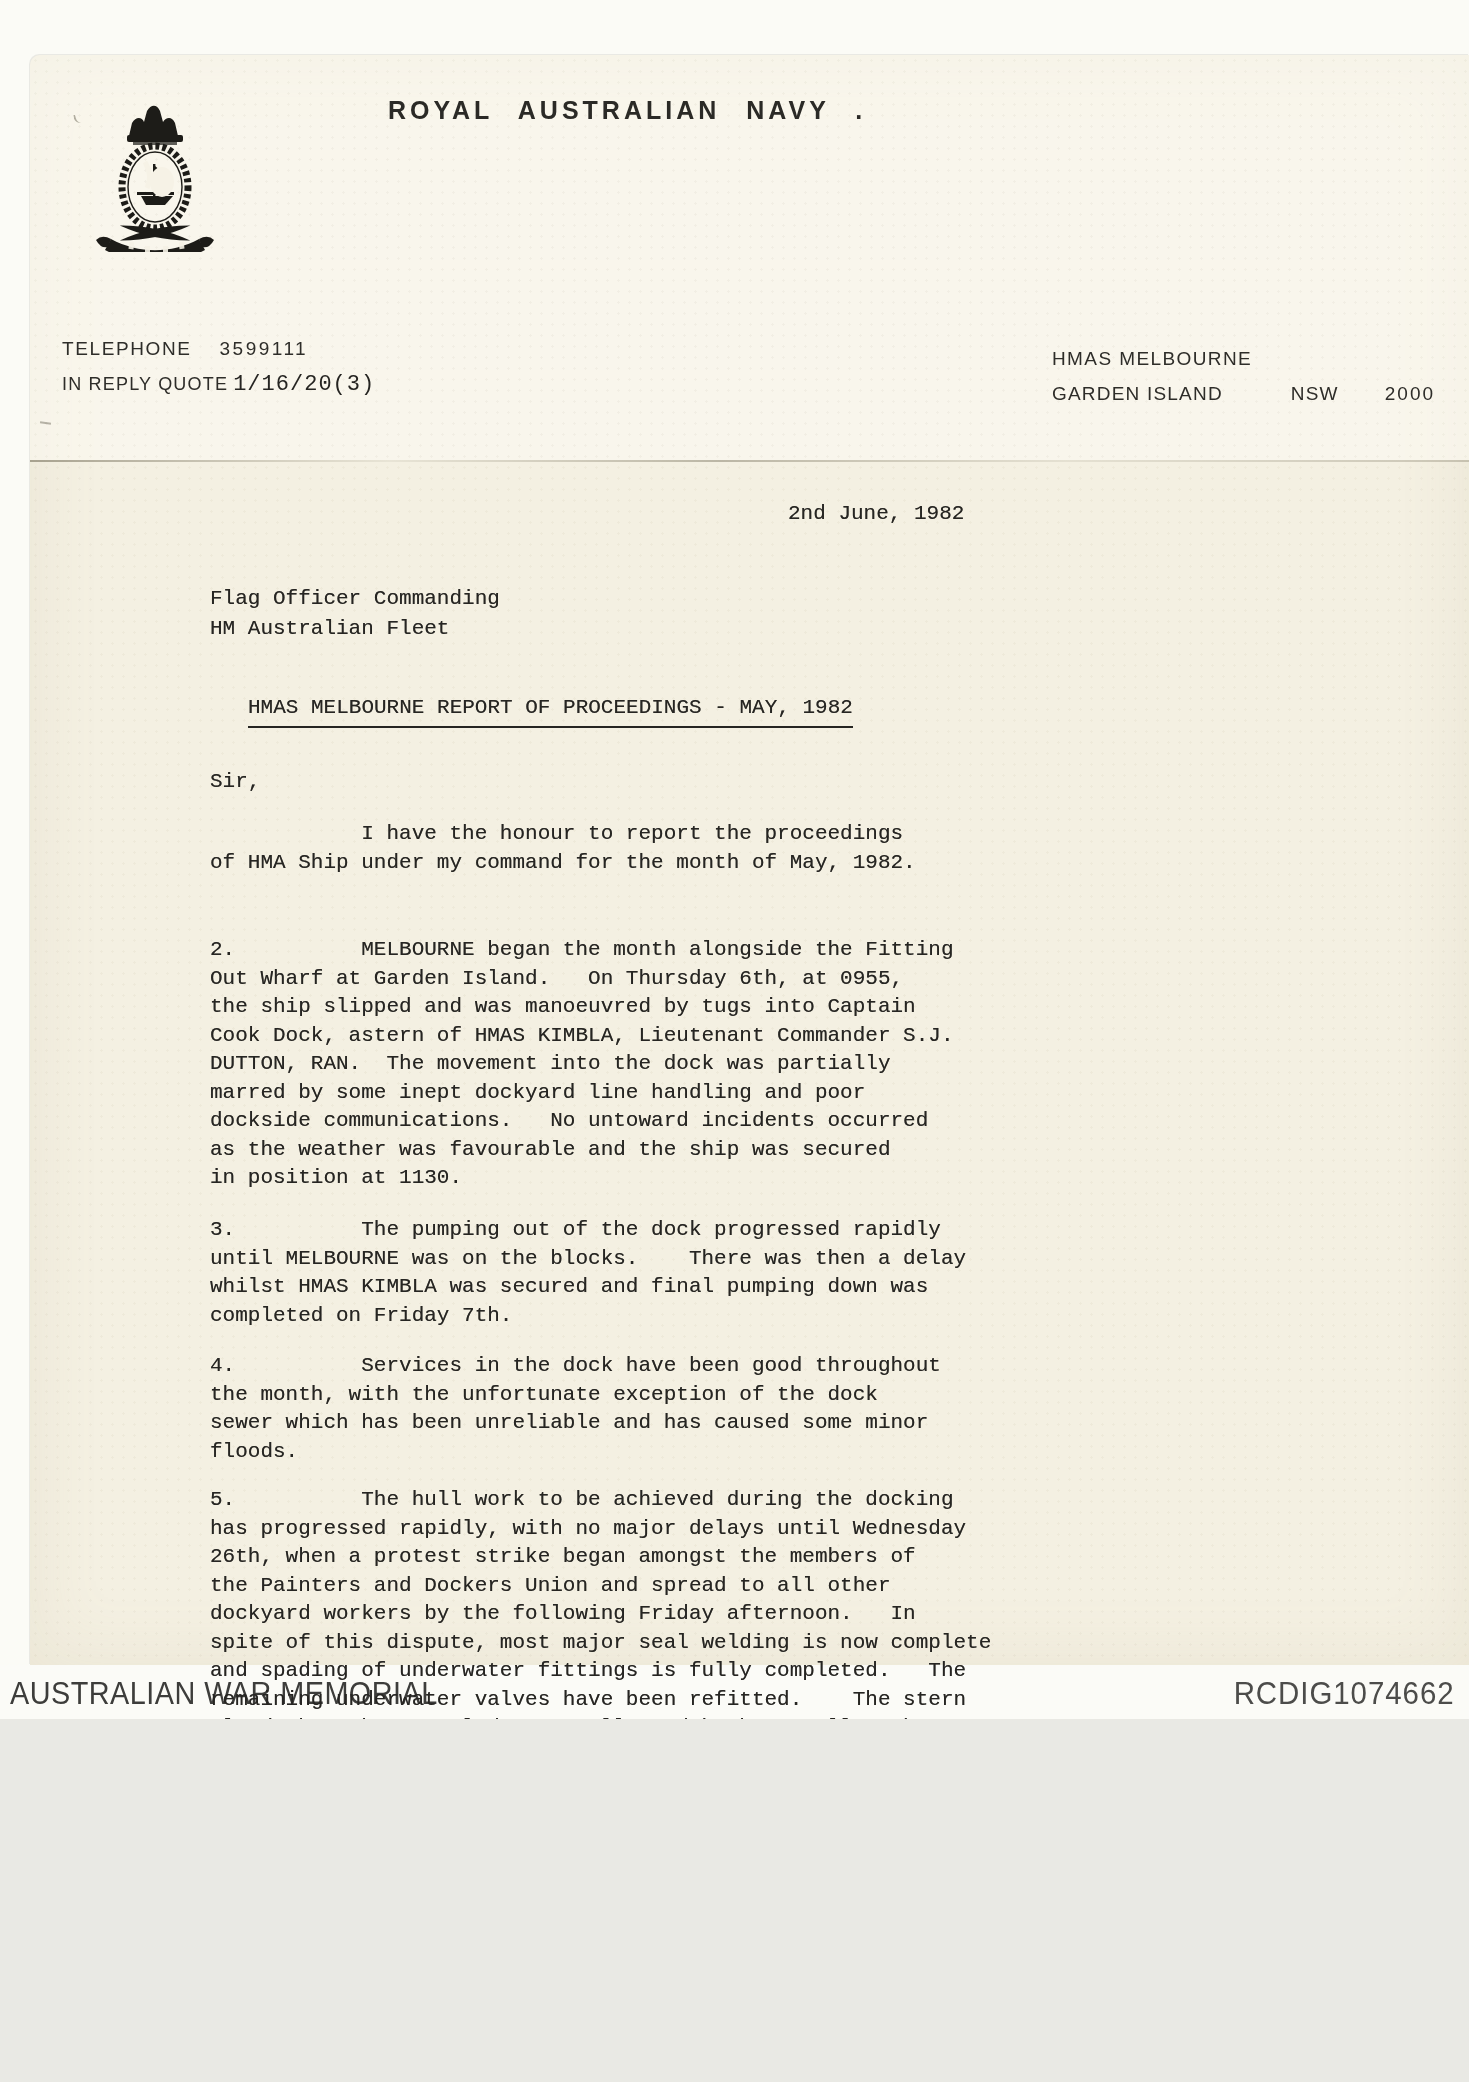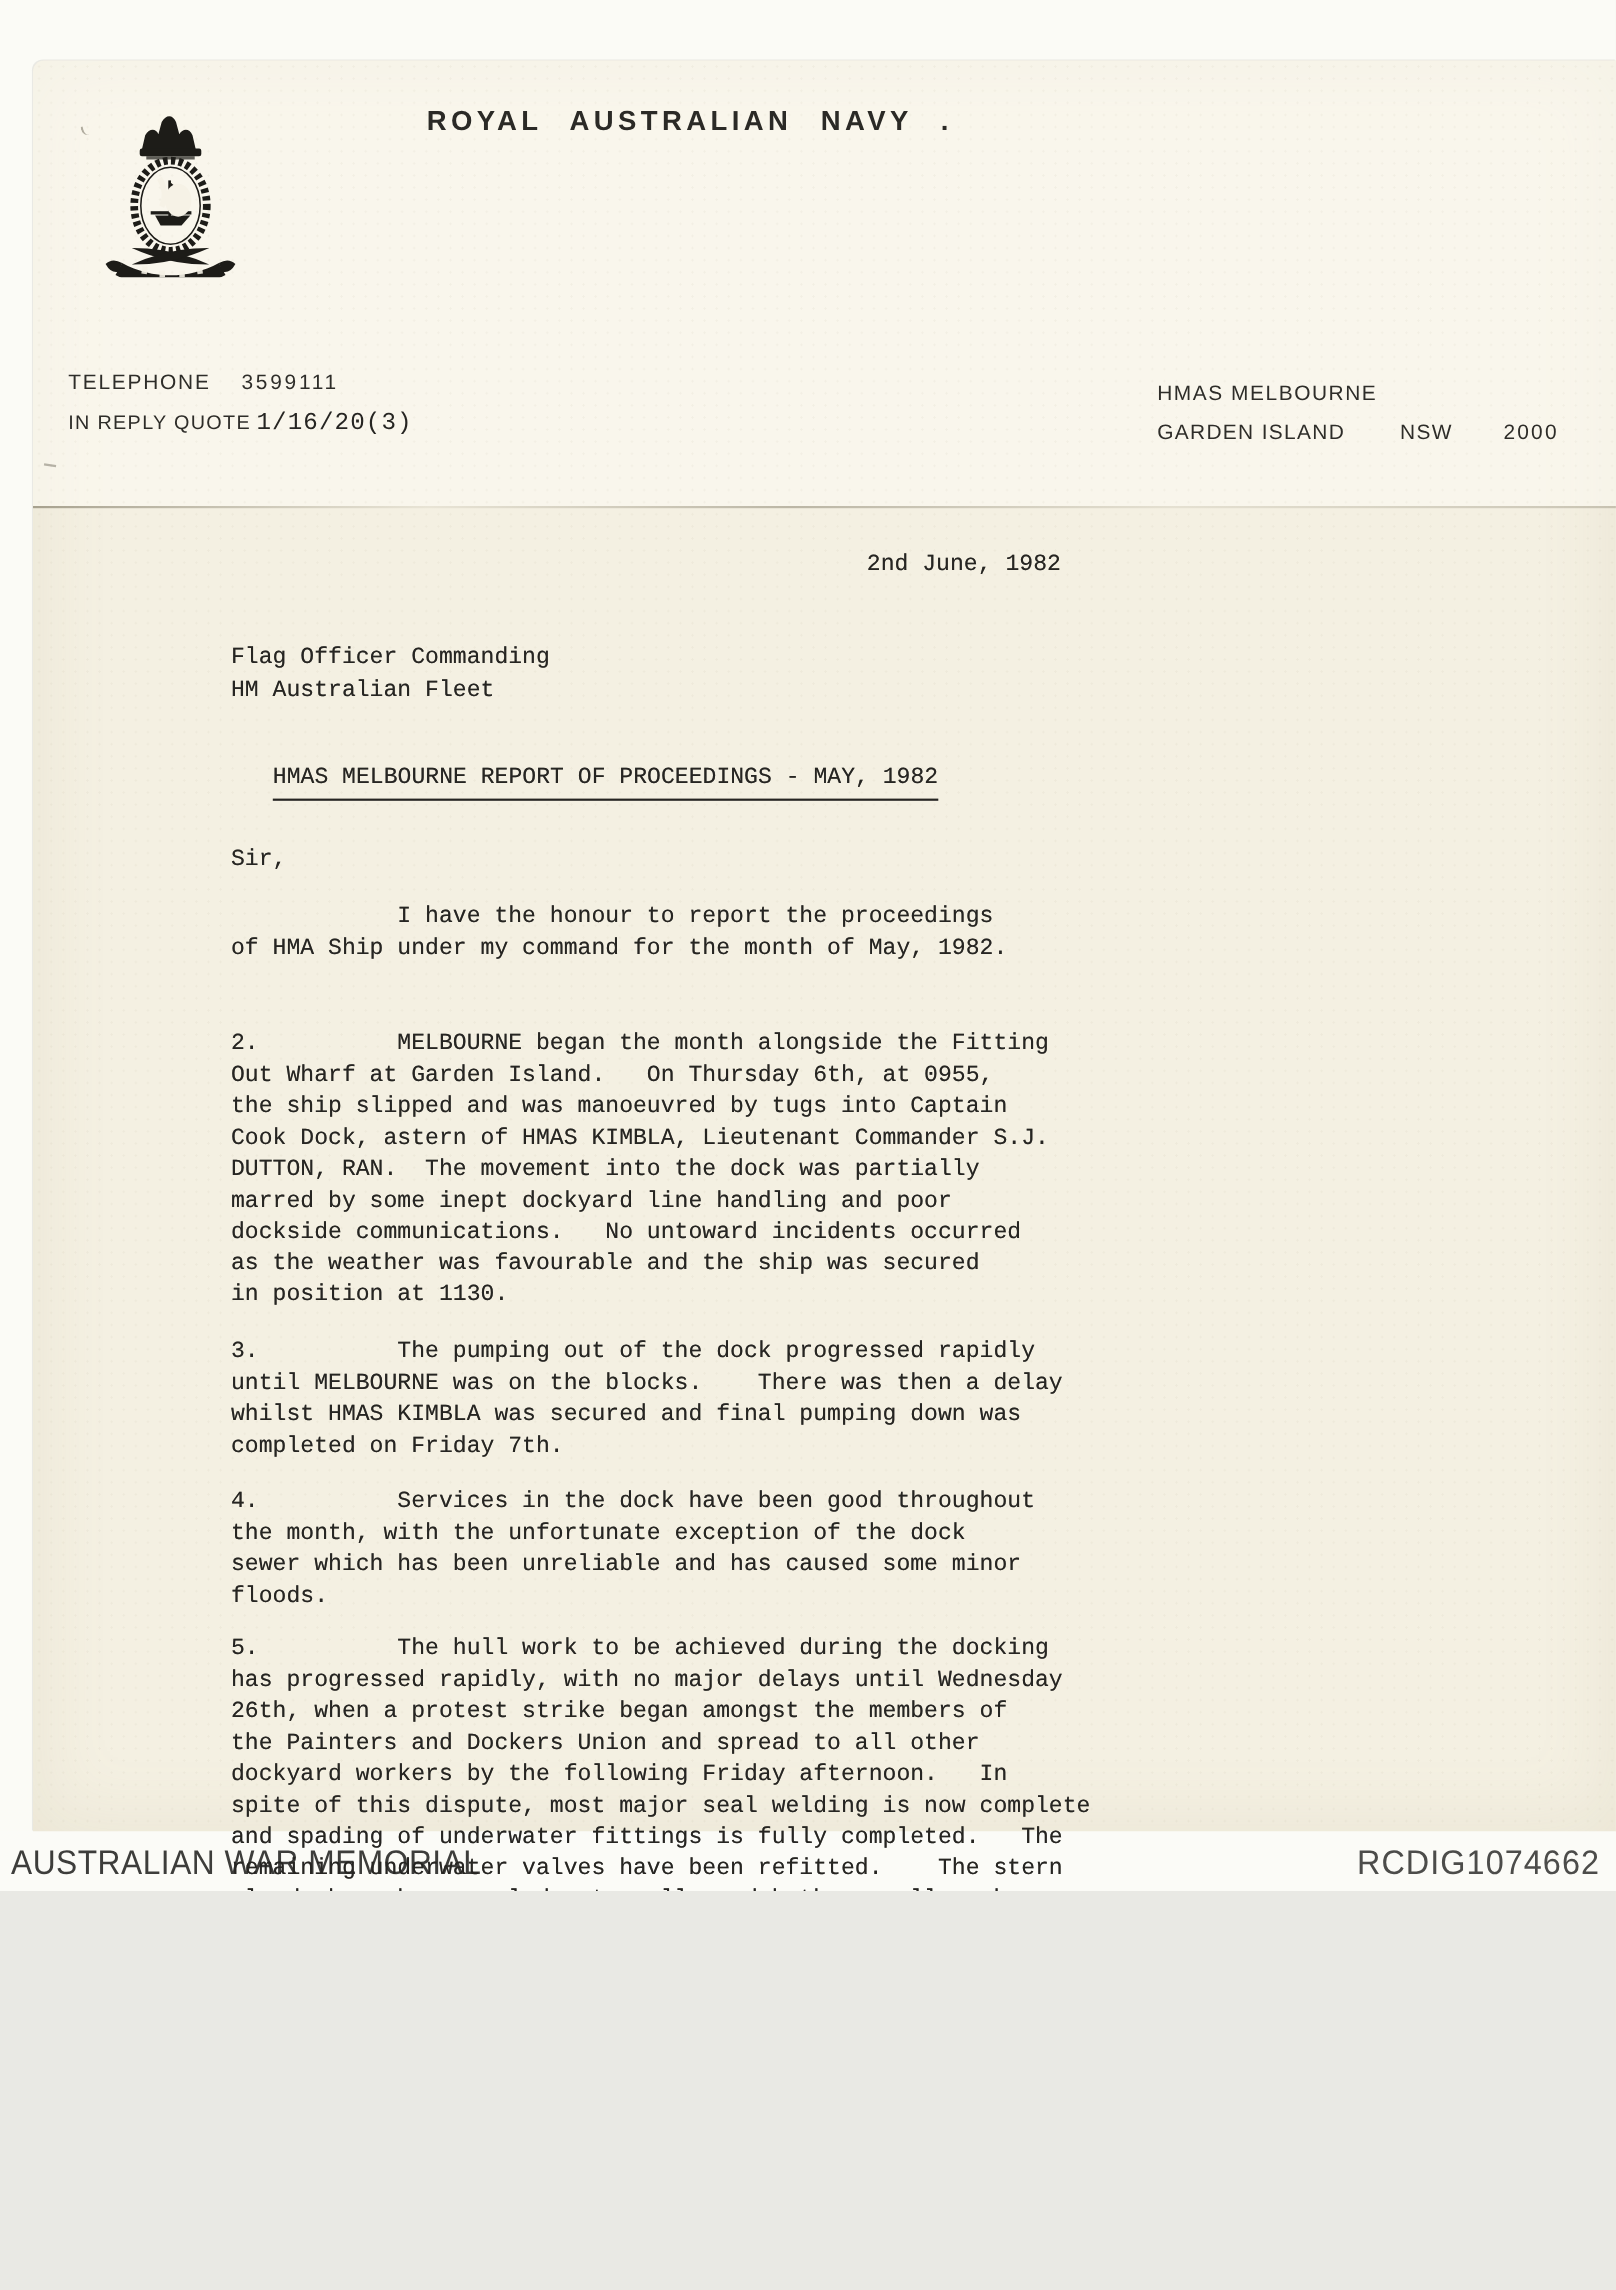--- a/index.html
+++ b/index.html
@@ -23,21 +23,21 @@
   .org-title{position:absolute;left:388px;top:96px;font-weight:700;font-size:25px;
          letter-spacing:4px;word-spacing:15px;color:#2b2a26;}
   .contact{position:absolute;left:62px;color:#2e2d29;white-space:nowrap;}
   .line-tel{top:338px;font-size:19px;letter-spacing:1.6px;}
   .line-tel .num{margin-left:28px;letter-spacing:2.5px;}
   .line-reply{top:372px;font-size:18px;letter-spacing:1.2px;}
   .reply-ref{font-family:"Liberation Mono","DejaVu Sans Mono",monospace;font-size:22px;margin-left:5px;
          letter-spacing:1px;color:#262522;}
   .station{position:absolute;left:1052px;top:348px;font-size:19px;letter-spacing:1.4px;color:#2e2d29;white-space:nowrap;}
   .station-addr{position:absolute;left:1052px;top:383px;font-size:19px;letter-spacing:1.2px;color:#2e2d29;display:flex;white-space:nowrap;}
-  .station-addr .state{margin-left:50px;}
+  .station-addr .state{margin-left:68px;}
   .station-addr .postcode{margin-left:46px;letter-spacing:2px;}
   
   .typewriter{position:absolute;font-family:"Liberation Mono","DejaVu Sans Mono",monospace;
          font-size:21px;line-height:28.5px;color:#262522;white-space:pre;
          text-shadow:0 0 .6px rgba(38,37,34,.55);z-index:2;}
   .date{left:788px;top:471px;margin-top:29px;}
   .addressee{left:210px;top:584px;line-height:30px;}
   .subject{left:248px;top:694px;border-bottom:2px solid #262522;padding-bottom:3px;}
   .salutation{left:210px;top:768px;}
   .para{left:210px;}

